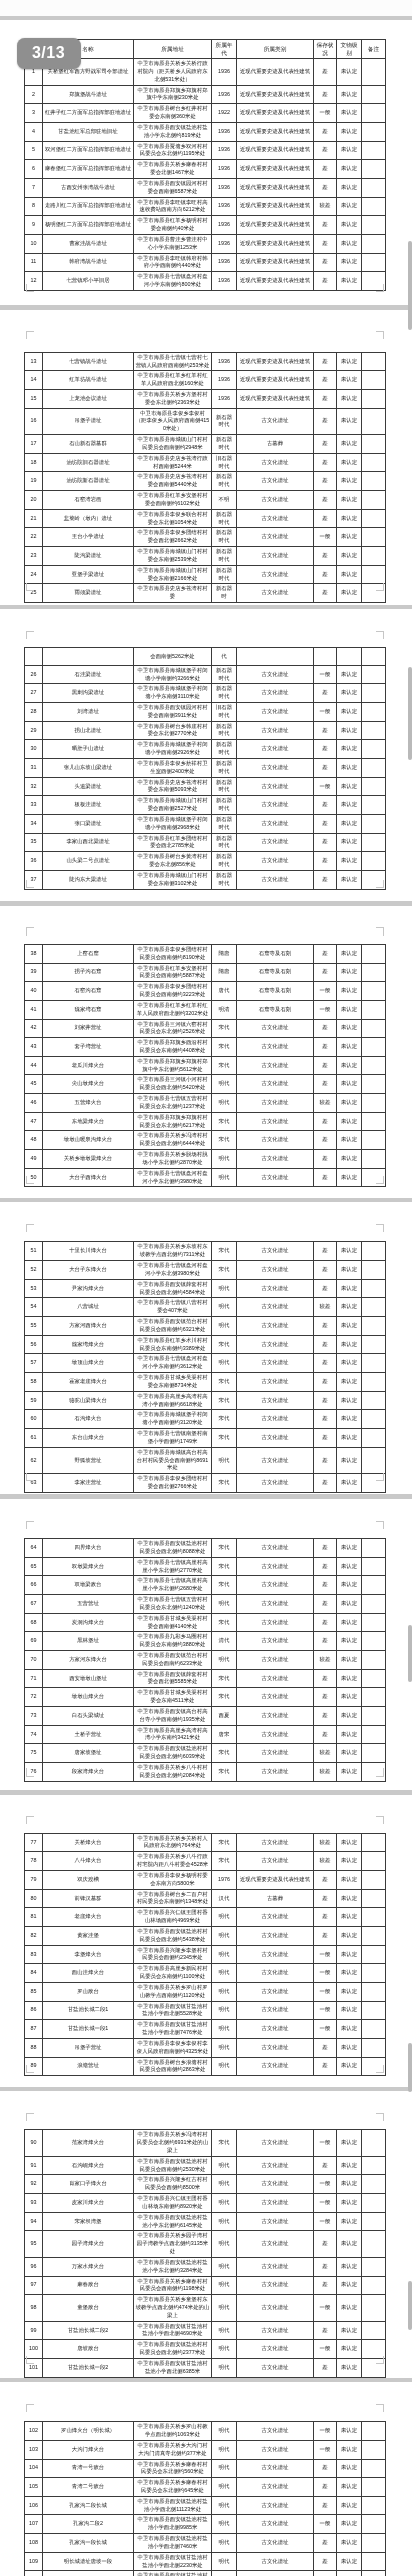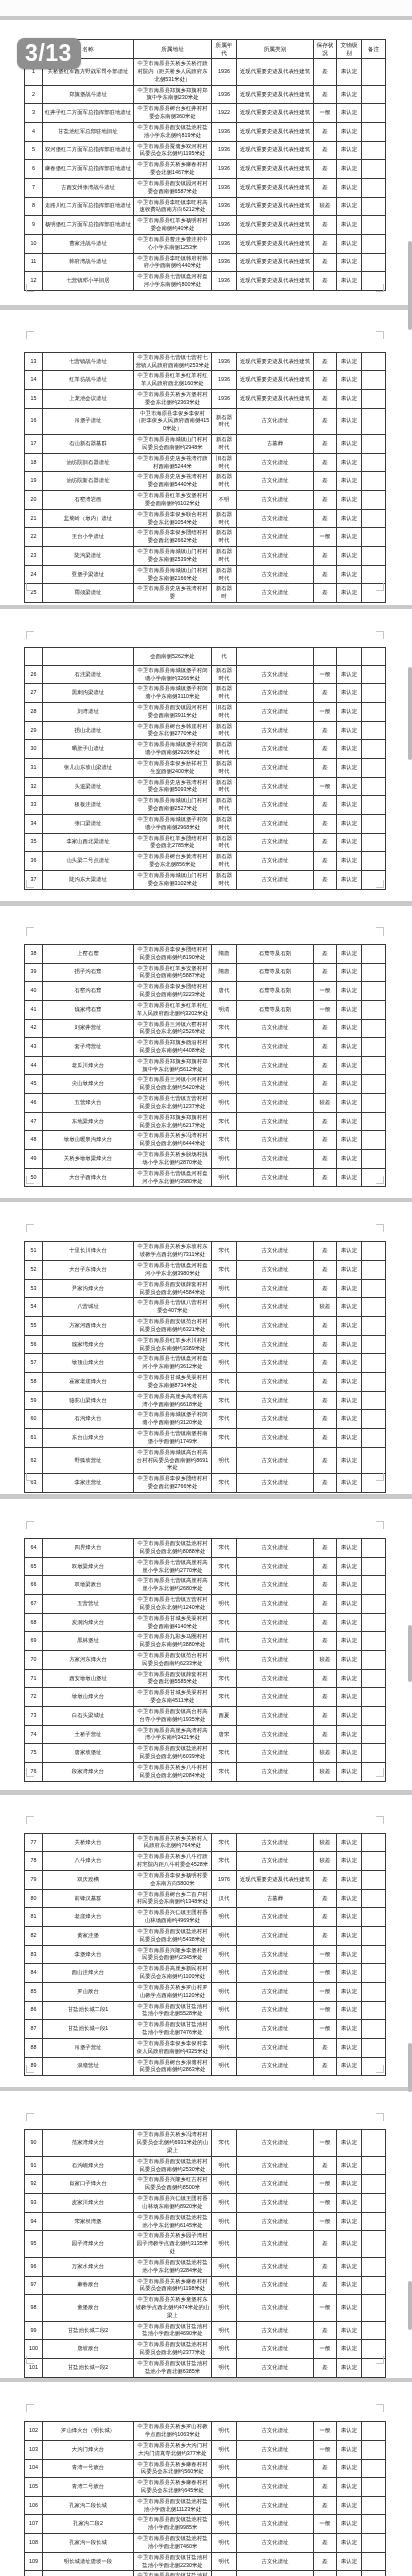--- a/index.html
+++ b/index.html
@@ -29,21 +29,21 @@
     word-break:break-all;color:#161616;
   }
   table.relics th{height:16.5px;font-size:5.7px;}
   table.relics td{height:14.4px;}
   .c0{width:18px;} .c1{width:91px;} .c2{width:78px;} .c3{width:25px;}
   .c4{width:77px;} .c5{width:23px;} .c6{width:25px;} .c7{width:24px;}
   .badge{
     position:absolute;top:17.5px;left:16.5px;width:64px;height:31px;z-index:6;
     background:#8f8f8f;border-radius:7.7px;color:#ffffff;
     display:flex;align-items:center;justify-content:center;
-    font-size:23px;font-weight:600;letter-spacing:0.5px;
+    font-size:16px;font-weight:600;letter-spacing:0.5px;
     box-shadow:0 0.5px 1.5px rgba(0,0,0,0.25);
   }
   i.cm{position:absolute;width:7.2px;height:7.2px;border:0 solid #c6c6c6;display:block;}
   i.tl{left:26px;top:21.6px;border-top-width:1px;border-left-width:1px;}
   i.tr{right:29px;top:21.6px;border-top-width:1px;border-right-width:1px;}
   i.bl{left:26px;bottom:13.4px;border-bottom-width:1px;border-left-width:1px;}
   i.br{right:29px;bottom:13.4px;border-bottom-width:1px;border-right-width:1px;}
   .thumb{position:absolute;right:1px;width:3.6px;border-radius:2.1px;background:#b9b9b9;z-index:9;}
 </style>
 </head>

